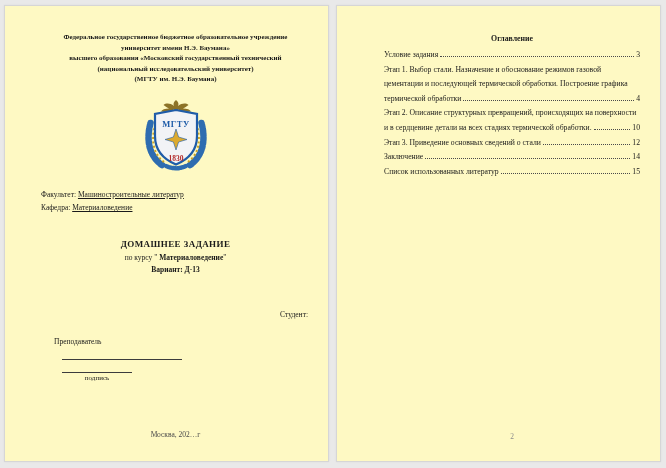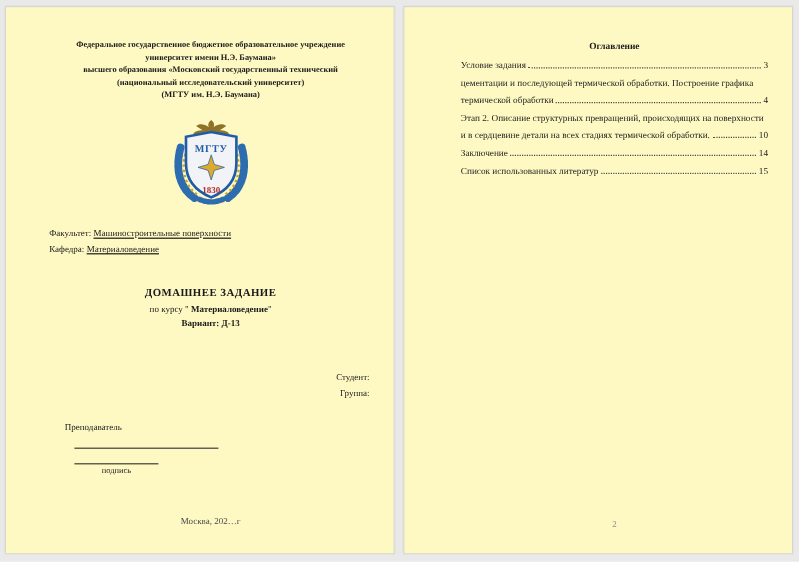--- a/index.html
+++ b/index.html
@@ -85,41 +85,37 @@
         <path d="M36 12 L57 16 L57 38 C57 53 48 61.5 36 66.5 C24 61.5 15 53 15 38 L15 16 Z" fill="#f2f3f6" stroke="#1f5ca8" stroke-width="2.2"></path>
         <text x="36" y="29" text-anchor="middle" font-size="8.5" font-weight="bold" fill="#1f5ca8" font-family="Liberation Serif, serif" letter-spacing="0.5">МГТУ</text>
 
         <polygon points="36,31 38.6,39 47,41.5 38.6,44 36,52 33.4,44 25,41.5 33.4,39" fill="#dcaa2e" stroke="#1f5ca8" stroke-width="0.6"></polygon>
         <text x="36" y="62.5" text-anchor="middle" font-size="7.5" font-weight="bold" fill="#b32b2b" font-family="Liberation Serif, serif">1830</text>
       </svg>
 
       <div class="fac-block">
         <div>
           <span>Факультет:</span>
-          <span class="val">Машиностроительные поверхности</span>
+          <span class="val">Машиностроительные литератур</span>
         </div>
         <div>
           <span>Кафедра:</span>
           <span class="val">Материаловедение</span>
         </div>
       </div>
 
       <div class="title-block">
         <div class="hw-title">ДОМАШНЕЕ ЗАДАНИЕ</div>
         <div class="hw-course"><span>по курсу " </span><b>Материаловедение</b><span>"</span></div>
         <div class="hw-variant">Вариант: Д-13</div>
       </div>
 
       <div class="stud-block">
         <div class="stud-row">
           <span>Студент:</span>
-          <span class="fill"></span>
-        </div>
-        <div class="stud-row">
-          <span>Группа:</span>
           <span class="fill"></span>
         </div>
       </div>
 
       <div class="teach-row">
         <span class="teach-label">Преподаватель</span>
         <span class="teach-line"></span>
         <span class="sig-wrap">
           <span class="sig-line" style="display:block;"></span>
           <span class="sig-caption" style="display:block;">подпись</span>
@@ -139,37 +135,45 @@
 
         <div>
           <div class="toc-last">
             <span class="txt">Условие задания</span>
             <span class="leader"></span>
             <span class="pg">3</span>
           </div>
         </div>
 
         <div>
+          <div class="toc-line">Этап 1. Выбор стали. Назначение и обоснование режимов газовой</div>
           <div class="toc-line">цементации и последующей термической обработки. Построение графика</div>
           <div class="toc-last">
             <span class="txt">термической обработки</span>
             <span class="leader"></span>
             <span class="pg">4</span>
           </div>
         </div>
 
         <div>
           <div class="toc-line">Этап 2. Описание структурных превращений, происходящих на поверхности</div>
           <div class="toc-last">
             <span class="txt">и в сердцевине детали на всех стадиях термической обработки.</span>
             <span class="leader"></span>
             <span class="pg">10</span>
           </div>
         </div>
 
+        <div>
+          <div class="toc-last">
+            <span class="txt">Этап 3. Приведение основных сведений о стали</span>
+            <span class="leader"></span>
+            <span class="pg">12</span>
+          </div>
+        </div>
 
         <div>
           <div class="toc-last">
             <span class="txt">Заключение</span>
             <span class="leader"></span>
             <span class="pg">14</span>
           </div>
         </div>
 
         <div>

